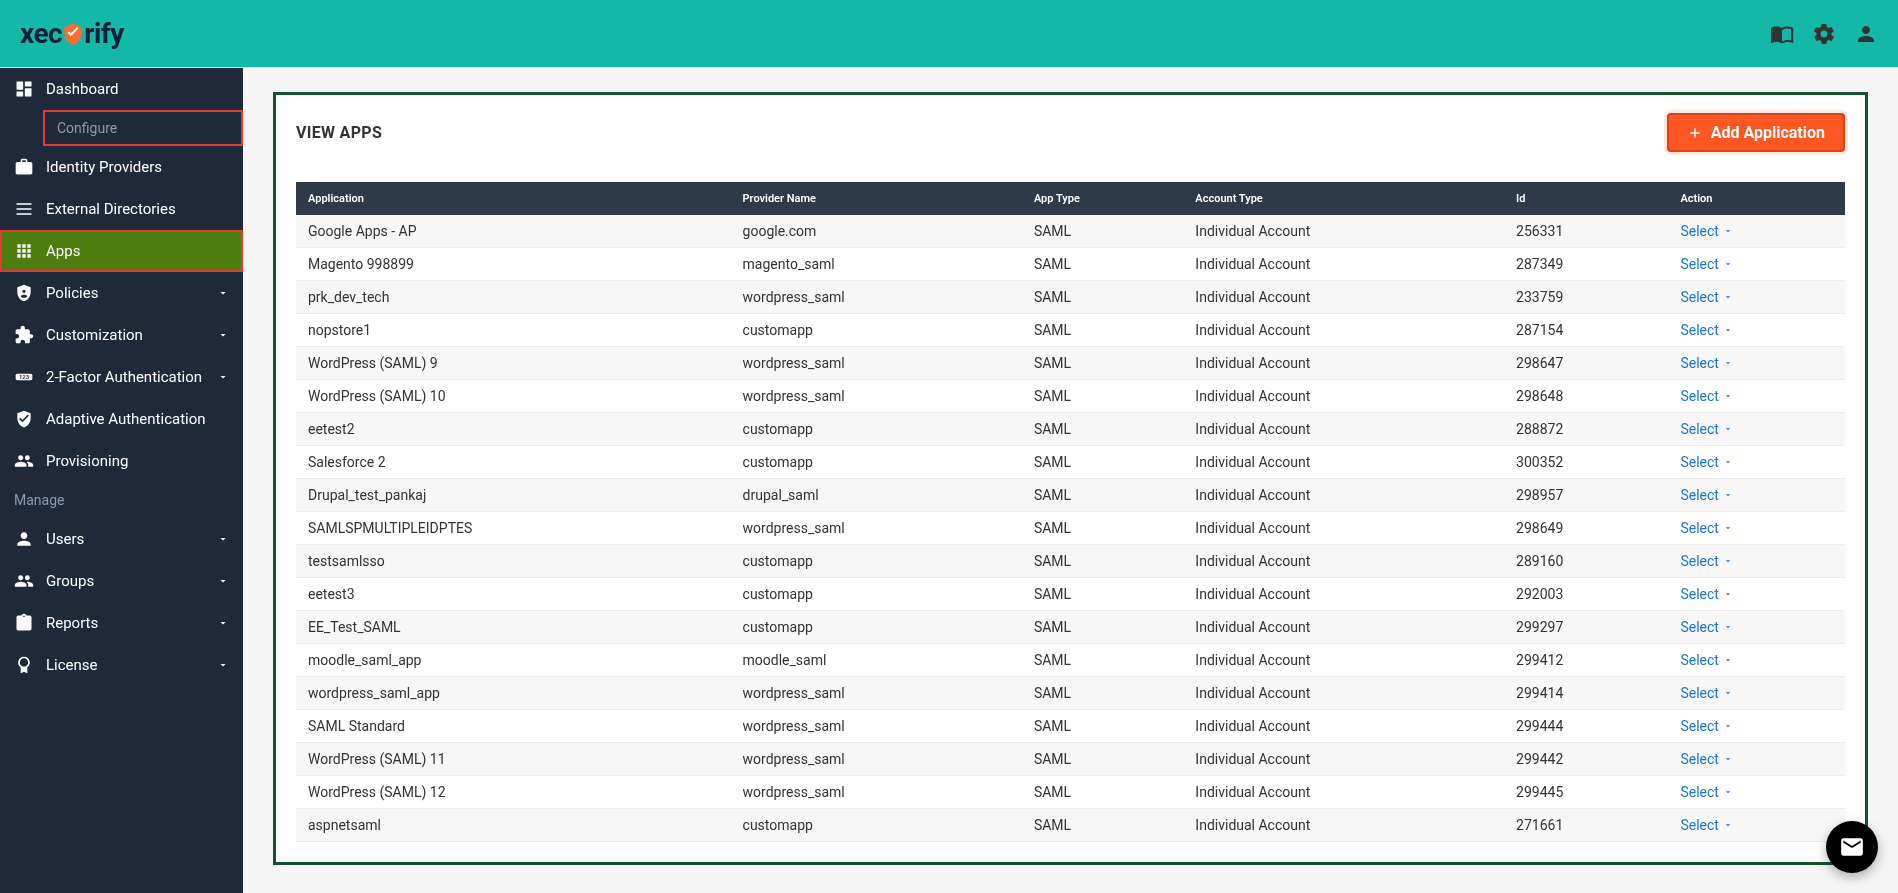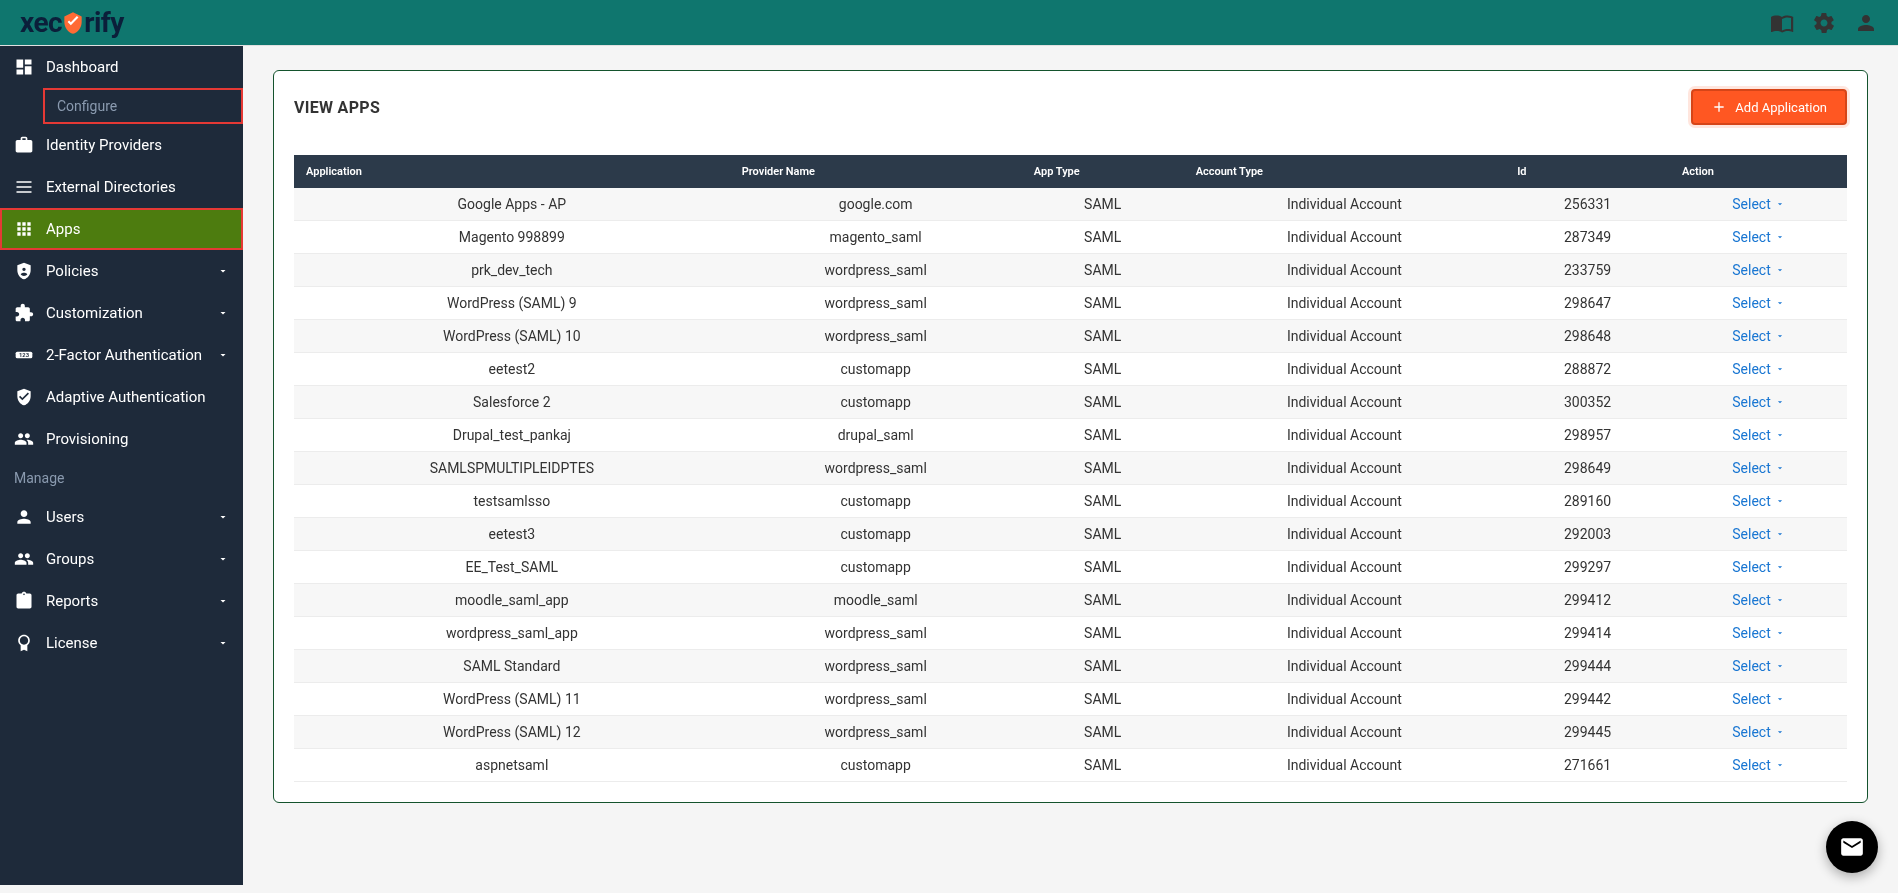--- a/index.html
+++ b/index.html
@@ -1,42 +1,42 @@
 <!DOCTYPE html>
 <html><head>
 <meta charset="utf-8">
 <style>
 * { margin: 0; padding: 0; box-sizing: border-box; font-family: -apple-system, BlinkMacSystemFont, "Segoe UI", Roboto, sans-serif; }
 body { background: #f5f5f5; }
-.topbar { height: 46px; background: #0f766e; display: flex; align-items: center; justify-content: space-between; padding: 0 20px; border-bottom: 1px solid #e0e0e0; }
+.topbar { height: 68px; background: #14b8a6; display: flex; align-items: center; justify-content: space-between; padding: 0 20px; border-bottom: 1px solid #e0e0e0; }
 .logo { font-size: 28px; font-weight: 700; color: #0b1f3a; display: flex; align-items: center; letter-spacing: -0.5px; }
 .logo .shield { color: #ff6b35; margin: 0 -2px; }
 .topbar-icons { display: flex; gap: 18px; align-items: center; }
 .topbar-icons svg { width: 24px; height: 24px; fill: #333; cursor: pointer; }
 
 .layout { display: flex; height: calc(100vh - 54px); }
 .sidebar { width: 243px; background: #1e2a3a; color: #fff; overflow-y: auto; flex-shrink: 0; }
 .sidebar-item { display: flex; align-items: center; padding: 11px 14px; cursor: pointer; font-size: 15px; position: relative; }
 .sidebar-item.active { background: #4d7c0f; }
 .sidebar-item .icon { width: 20px; height: 20px; margin-right: 12px; display: flex; align-items: center; justify-content: center; flex-shrink: 0; }
 .sidebar-item .chevron { margin-left: auto; }
 .sidebar-section { padding: 10px 14px; font-size: 14px; color: #8a9aaf; }
 .sidebar-item.highlighted { outline: 2px solid #e53935; outline-offset: -2px; }
 
 .main { flex: 1; padding: 24px 30px; overflow-y: auto; }
-.card { background: #fff; border-radius: 6px; border: 1px solid #14532d; }
+.card { background: #fff; border-radius: 0; border: 3px solid #14532d; }
 .card-header { display: flex; align-items: center; justify-content: space-between; padding: 18px 20px; }
 .card-title { font-size: 16px; font-weight: 700; color: #333; letter-spacing: 0.3px; }
-.btn-add { background: #ff5722; color: #fff; border: 2px solid #d64518; border-radius: 4px; padding: 8px 18px; font-size: 13px; font-weight: 400; cursor: pointer; display: flex; align-items: center; gap: 8px; box-shadow: 0 0 0 3px rgba(255,87,34,0.15); }
+.btn-add { background: #ff5722; color: #fff; border: 2px solid #d64518; border-radius: 4px; padding: 8px 18px; font-size: 16px; font-weight: 700; cursor: pointer; display: flex; align-items: center; gap: 8px; box-shadow: 0 0 0 3px rgba(255,87,34,0.15); }
 .card-body { padding: 12px 20px 20px; }
 
 table { width: 100%; border-collapse: collapse; }
 thead { background: #2c3a4a; color: #fff; }
 th { text-align: left; padding: 10px 12px; font-size: 11px; font-weight: 600; }
-tbody tr { border-bottom: 1px solid #ececec; text-align: center; }
+tbody tr { border-bottom: 1px solid #ececec; }
 tbody tr:nth-child(odd) { background: #f7f7f7; }
 tbody tr:nth-child(even) { background: #fff; }
 td { padding: 8px 12px; font-size: 14px; color: #333; }
 .select-link { color: #1976d2; cursor: pointer; display: inline-flex; align-items: center; gap: 4px; }
 .select-link svg { width: 10px; height: 10px; fill: #1976d2; }
 
 .chat-widget { position: fixed; right: 20px; bottom: 20px; width: 52px; height: 52px; border-radius: 50%; background: #000; display: flex; align-items: center; justify-content: center; cursor: pointer; box-shadow: 0 4px 12px rgba(0,0,0,0.3); }
 .chat-widget svg { width: 26px; height: 26px; fill: #fff; }
 
 svg { display: block; }
@@ -279,20 +279,33 @@
                 <td>Individual Account</td>
                 <td>233759</td>
                 <td><span class="select-link">
                     <span>Select</span>
                     <svg viewBox="0 0 24 24">
                       <path d="M7 10l5 5 5-5z"></path>
                     </svg>
                   </span></td>
               </tr>
               <tr>
+                <td>nopstore1</td>
+                <td>customapp</td>
+                <td>SAML</td>
+                <td>Individual Account</td>
+                <td>287154</td>
+                <td><span class="select-link">
+                    <span>Select</span>
+                    <svg viewBox="0 0 24 24">
+                      <path d="M7 10l5 5 5-5z"></path>
+                    </svg>
+                  </span></td>
+              </tr>
+              <tr>
                 <td>WordPress (SAML) 9</td>
                 <td>wordpress_saml</td>
                 <td>SAML</td>
                 <td>Individual Account</td>
                 <td>298647</td>
                 <td><span class="select-link">
                     <span>Select</span>
                     <svg viewBox="0 0 24 24">
                       <path d="M7 10l5 5 5-5z"></path>
                     </svg>

